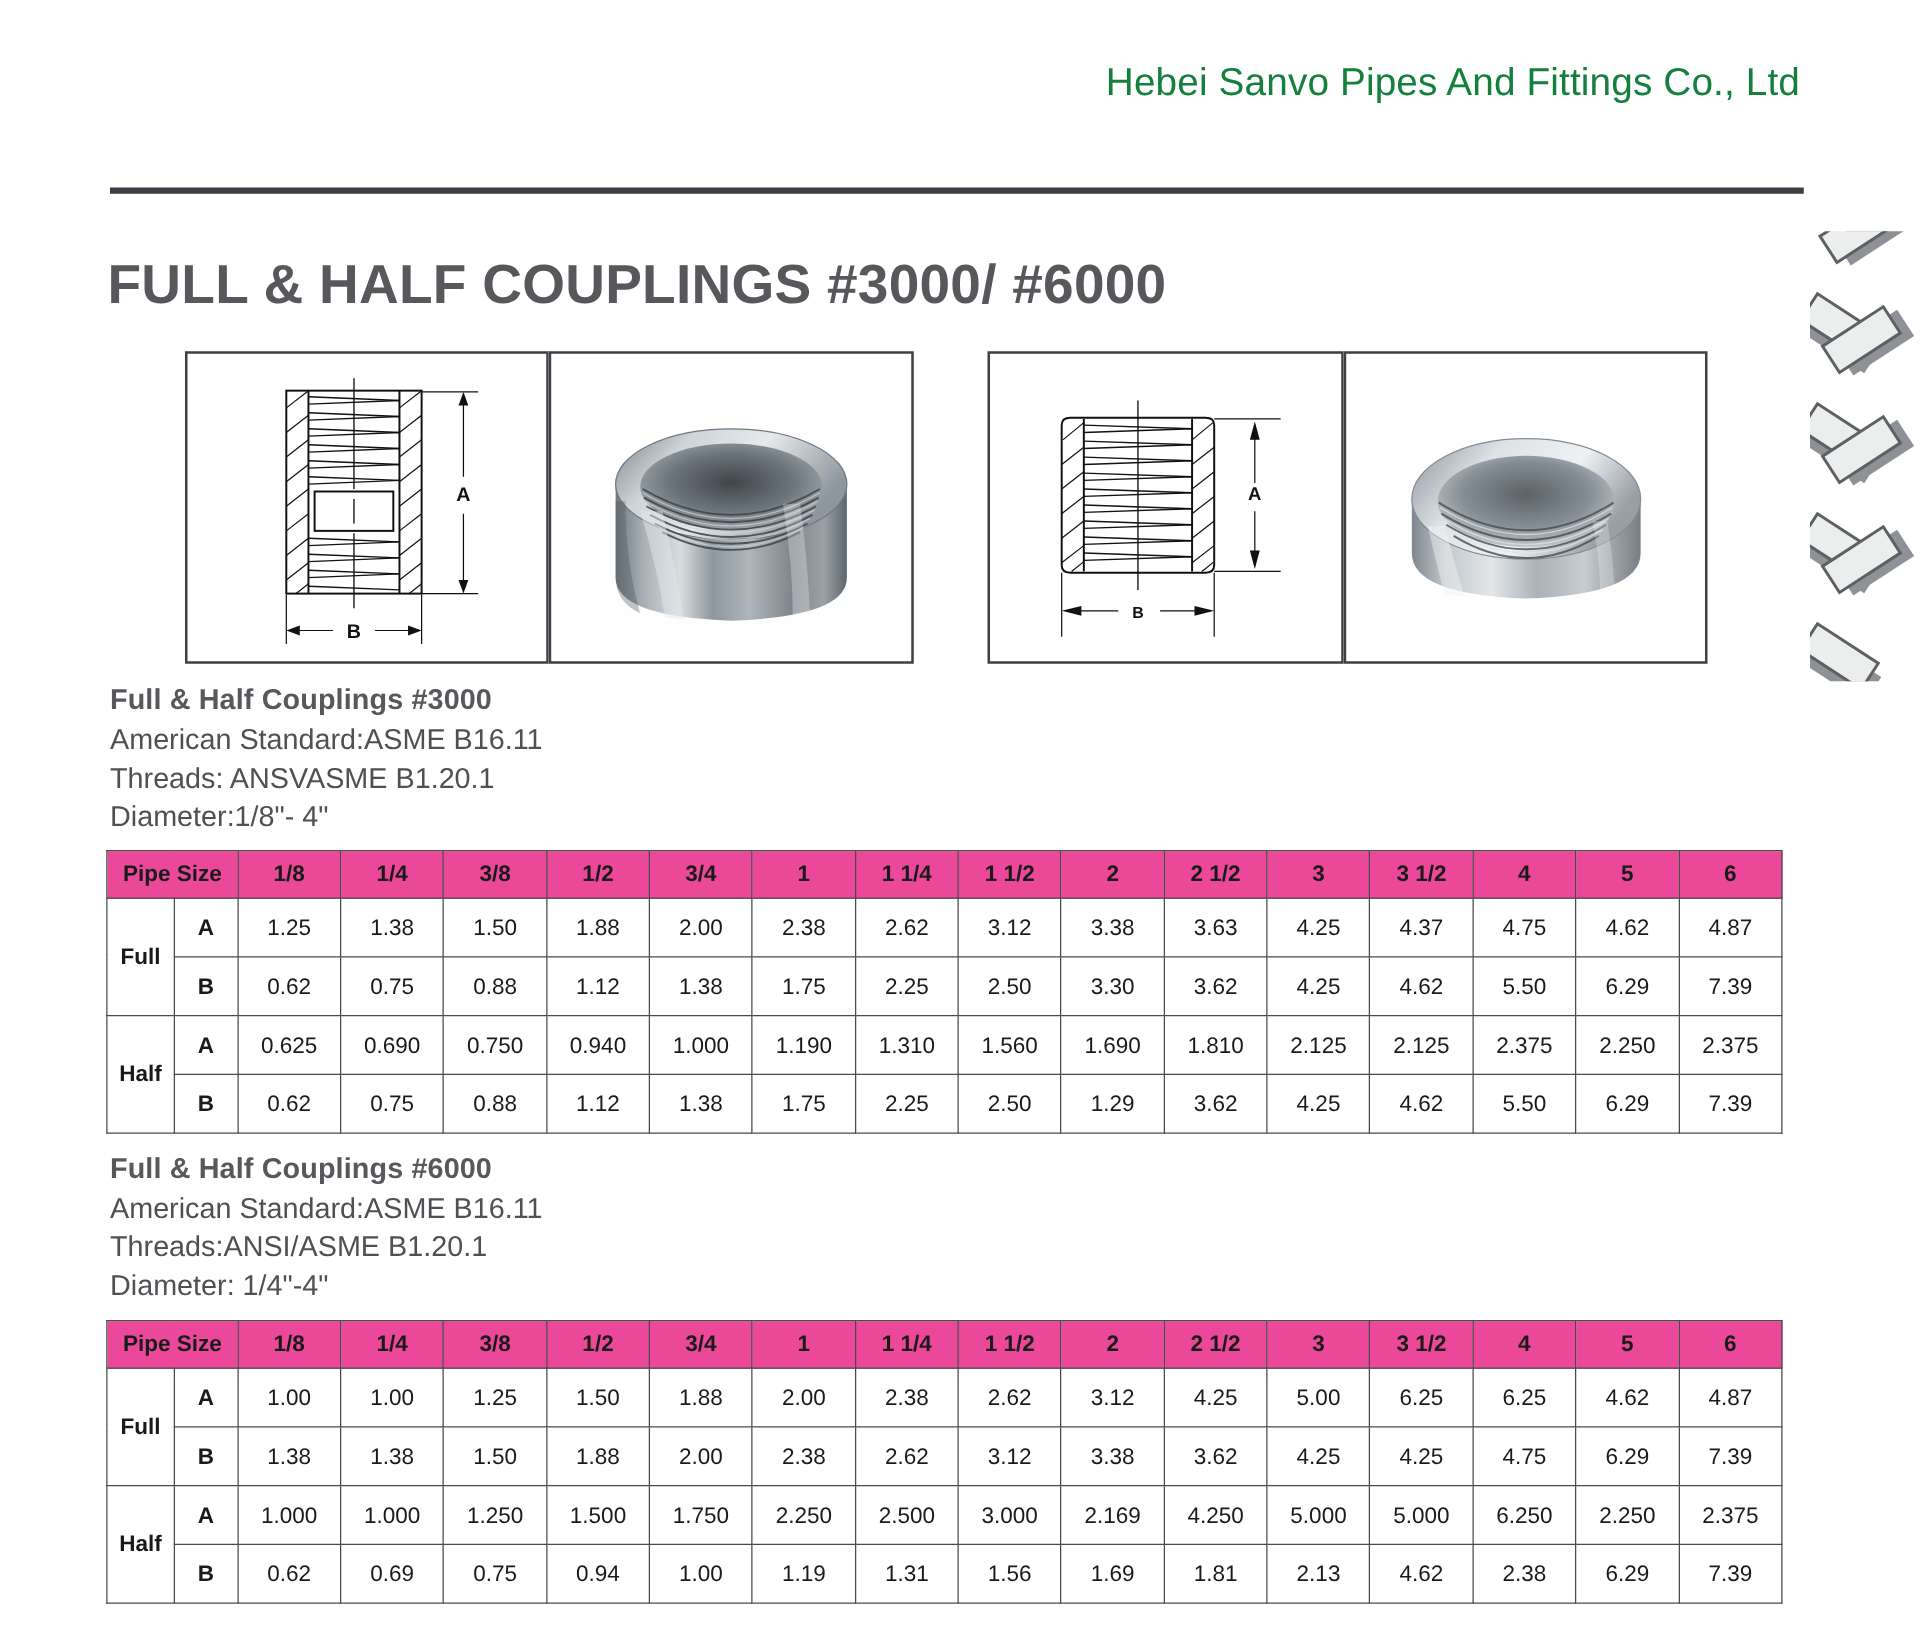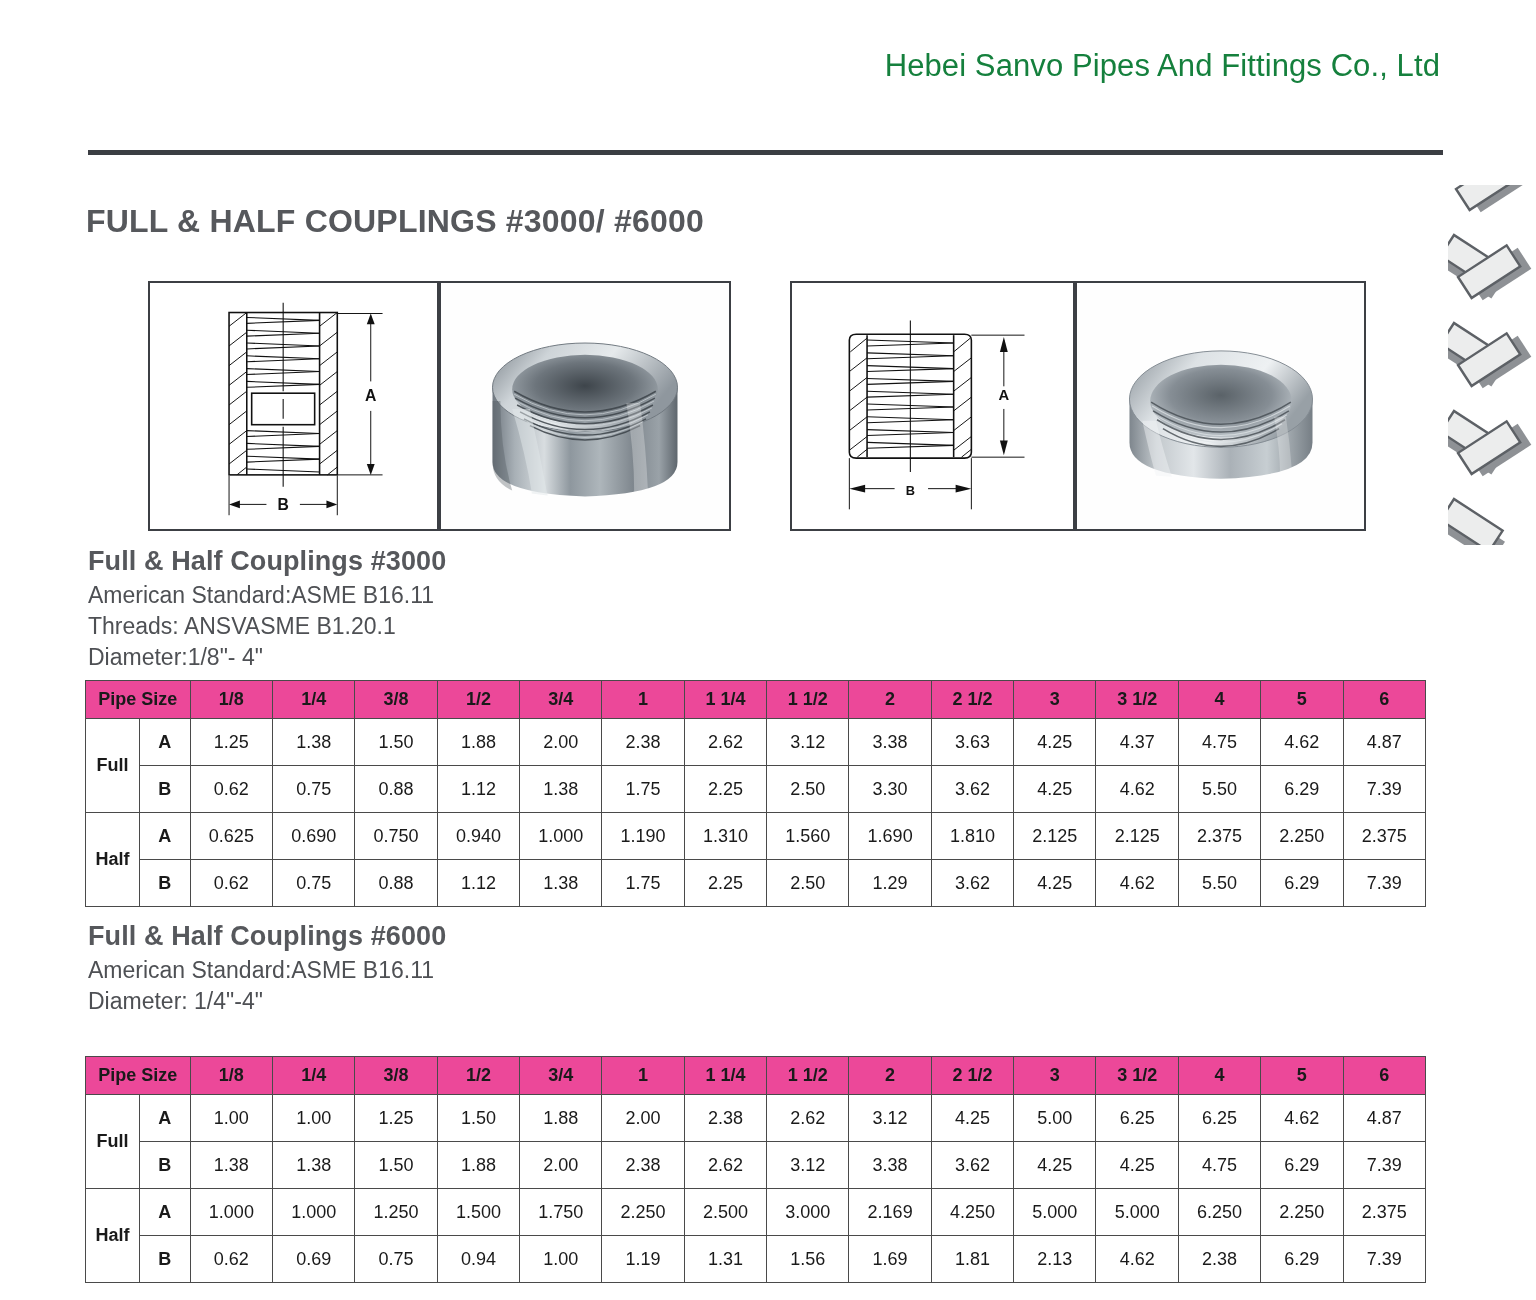--- a/index.html
+++ b/index.html
@@ -35,21 +35,21 @@
     width: 1355px;
     height: 5px;
     background: #3b3e43;
   }
 
   
   .page-title {
     position: absolute;
     left: 86px;
     top: 203px;
-    font-size: 32px;
+    font-size: 44px;
     font-weight: bold;
     color: #56585c;
     letter-spacing: 0.2px;
     white-space: nowrap;
   }
 
   
   .figure {
     position: absolute;
     border: 2px solid #3c3f44;
@@ -62,21 +62,21 @@
   .fig-half-drawing { left: 790px; top: 281px; width: 285px; height: 250px; }
   .fig-half-photo   { left: 1075px; top: 281px; width: 291px; height: 250px; }
 
   .figure svg { display: block; width: 100%; height: 100%; }
 
   
   .spec-block { position: absolute; left: 88px; }
   .spec-3000 { top: 546px; }
   .spec-6000 { top: 921px; }
   .spec-heading {
-    font-size: 27px;
+    font-size: 23px;
     font-weight: bold;
     color: #56585c;
     margin: 0 0 3px 0;
     letter-spacing: 0.1px;
     white-space: nowrap;
   }
   .spec-line {
     font-size: 23px;
     font-weight: 400;
     color: #4e5054;
@@ -573,20 +573,21 @@
       <td class="cell-val">5.50</td>
       <td class="cell-val">6.29</td>
       <td class="cell-val">7.39</td>
     </tr>
   </tbody>
 </table>
 
 <div class="spec-block spec-6000">
   <div class="spec-heading">Full &amp; Half Couplings #6000</div>
   <div class="spec-line">American Standard:ASME B16.11</div>
+  <div class="spec-line">Threads:ANSI/ASME B1.20.1</div>
   <div class="spec-line">Diameter: 1/4"-4"</div>
 </div>
 
 <table class="spec-table table-6000">
   <colgroup>
     <col class="col-group">
       <col class="col-ab">
     <col class="col-size">
       <col class="col-size">
       <col class="col-size">

